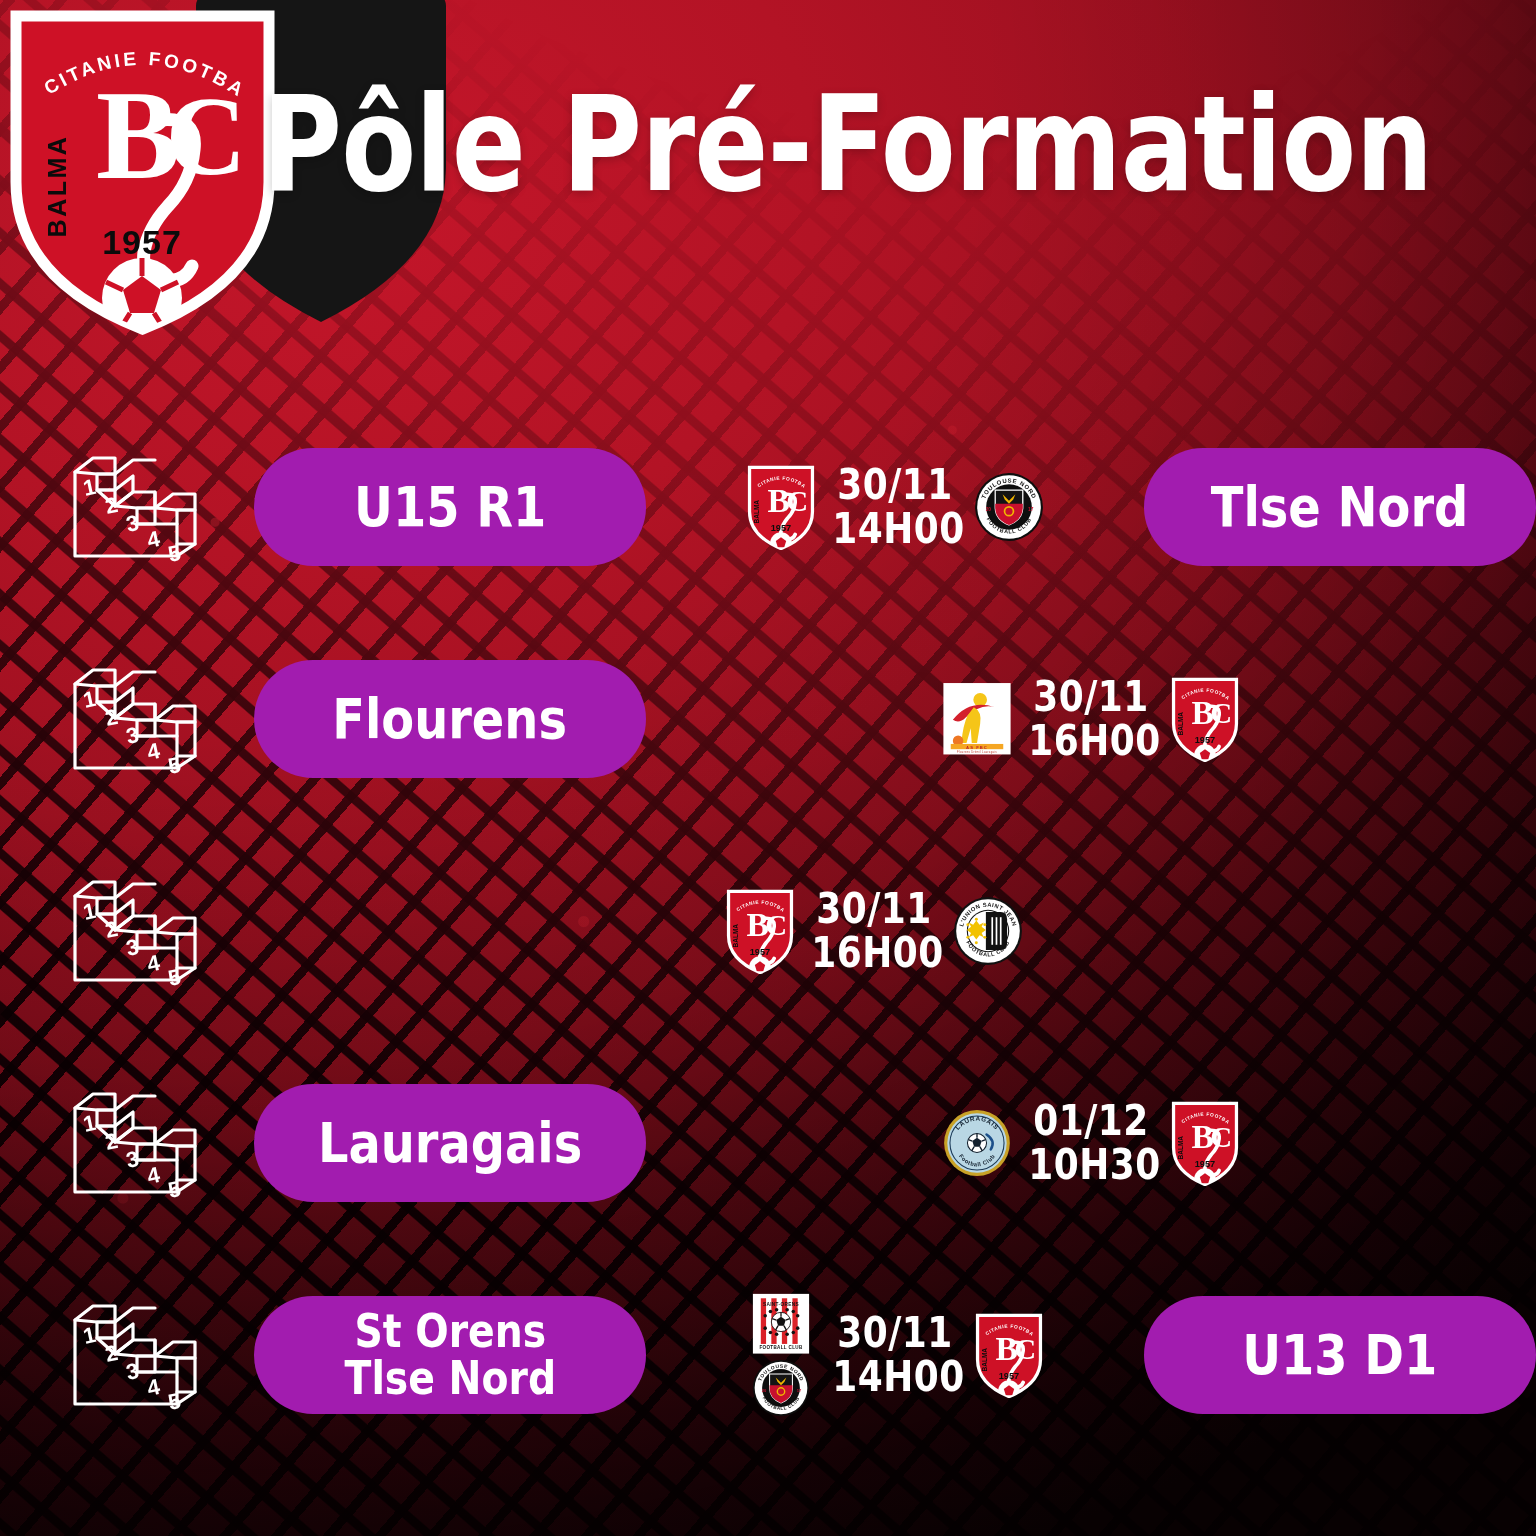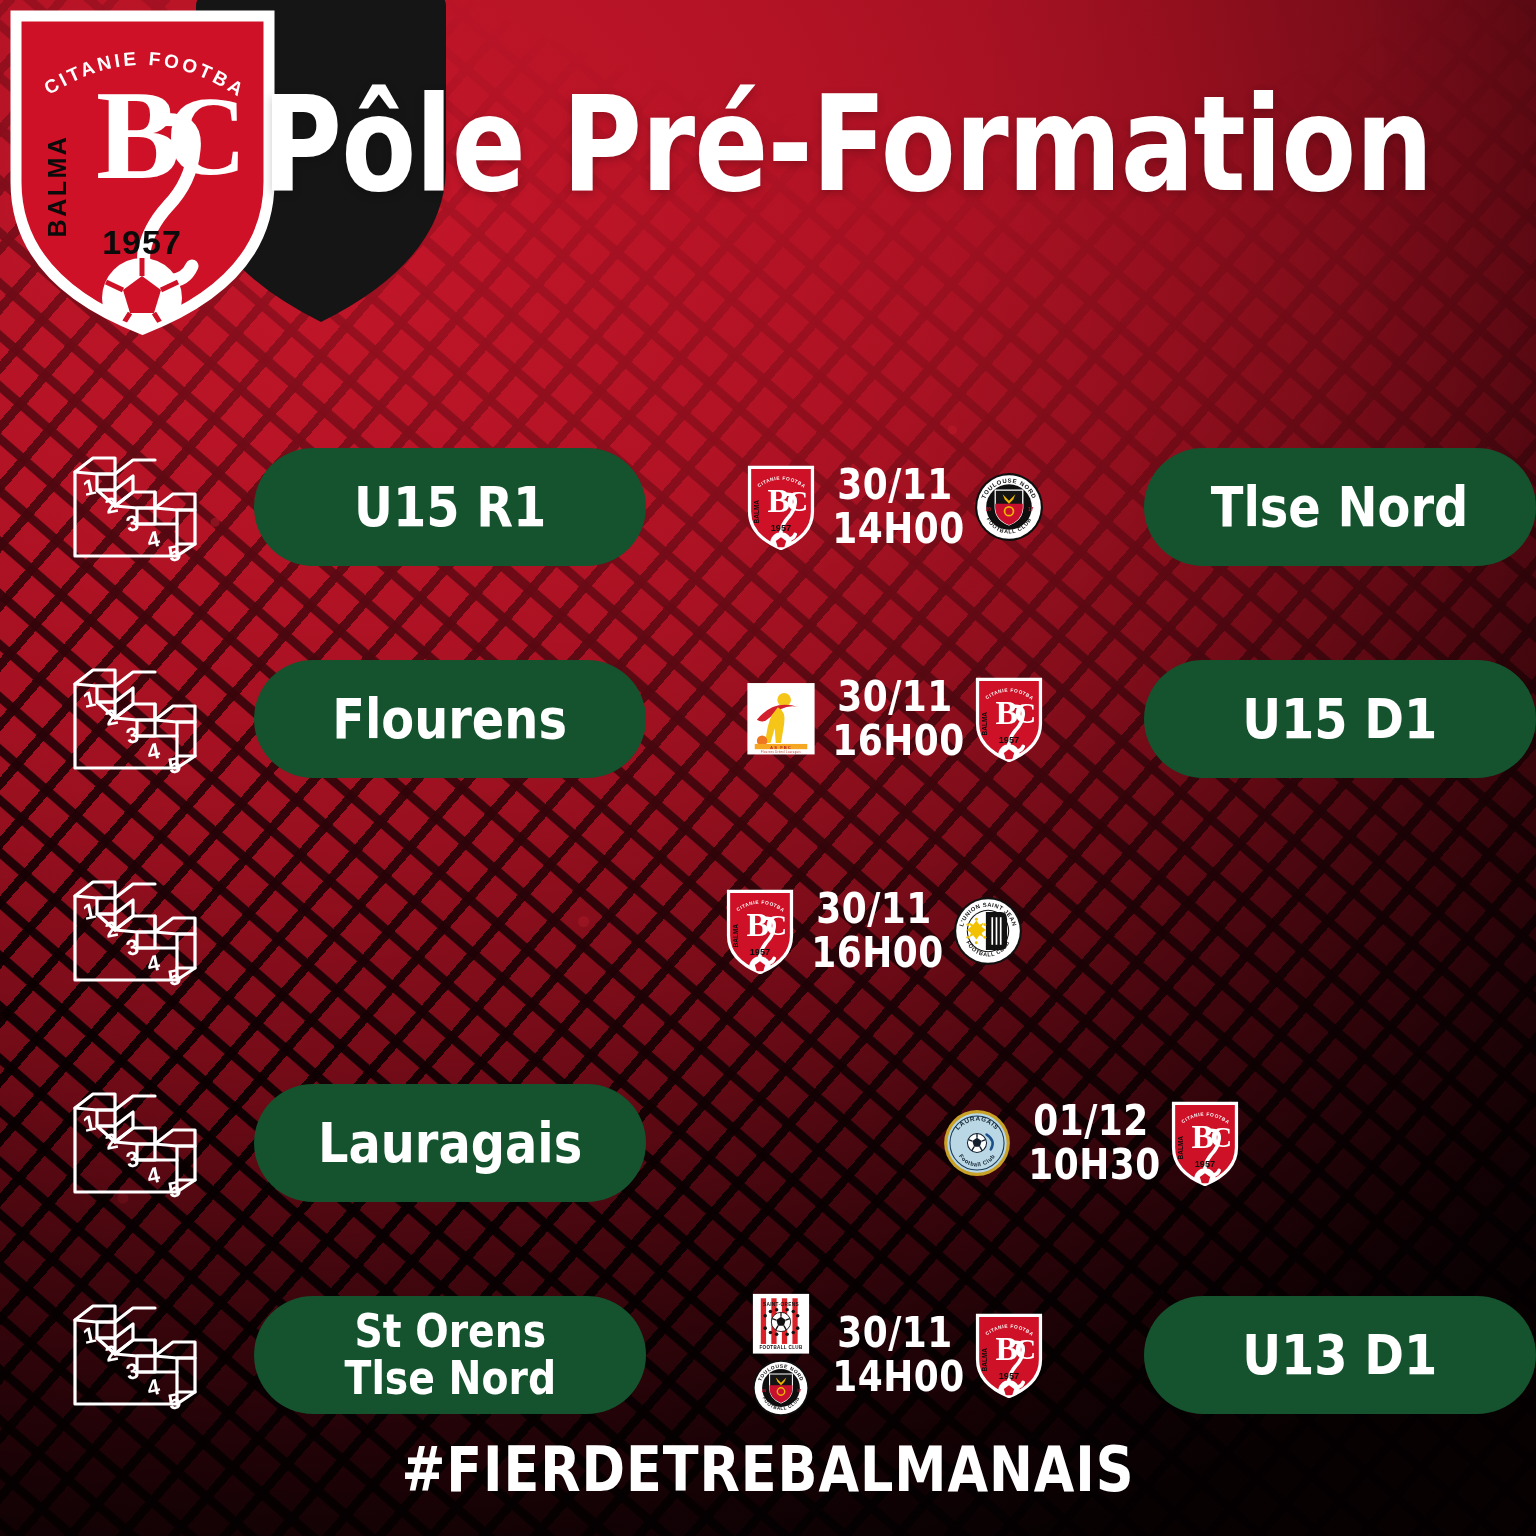--- a/index.html
+++ b/index.html
@@ -98,21 +98,21 @@
   .steps-icon {
     width:150px;
     min-width:150px;
     margin-left:62px;
     display:flex;
     align-items:center;
     justify-content:center;
   }
 
   .pill {
-    background:#14532d;
+    background:#a21caf;
     border-radius:999px;
     height:118px;
     display:flex;
     align-items:center;
     justify-content:center;
     padding:0 26px;
     text-align:center;
   }
   .pill-left  { width:392px; min-width:392px; margin-left:42px; }
   .pill-right { width:392px; min-width:392px; }
@@ -383,23 +383,20 @@
       <text x="32" y="62" font-family="'Liberation Sans',sans-serif" font-size="8.5" font-weight="900" fill="#0B0B0B" text-anchor="middle">1957</text>
       <g transform="translate(32,73)">
                   <circle r="10" fill="#FFF"></circle>
         <path d="M0,-5.5 L4.8,-2 L3,3.8 L-3,3.8 L-4.8,-2 Z" fill="#CE1126"></path>
                 </g>
     </g>
             </svg>
           </div>
     </div>
 
-    <div class="pill pill-right">
-      <span class="pill-text ">U15 D1</span>
-    </div>
   </div>
       <div class="row">
     <div class="steps-icon">
           <svg width="140" height="126" viewBox="0 0 140 126">
     <g fill="none" stroke="#FFFFFF" stroke-width="3.2" stroke-linejoin="round" stroke-linecap="round">
       <path d="M8,28 L26,14 L48,14 L48,30 L30,30 Z"></path>
       <path d="M30,30 L48,30 L48,46 L30,46 Z" stroke-width="3.2"></path>
       <path d="M48,30 L66,16 L88,16"></path>
       <path d="M30,46 L48,46 L66,32 L66,48 L48,62 Z"></path>
       <path d="M48,62 L66,48 L88,48 L88,64 L70,64 Z"></path>
@@ -683,17 +680,14 @@
             </svg>
           </div>
     </div>
 
     <div class="pill pill-right">
       <span class="pill-text ">U13 D1</span>
     </div>
   </div>
     </div>
 
-  <div class="footer">
-    <span class="hashtag">#FIERDETREBALMANAIS</span>
-  </div>
 
 </div>
 
 </body></html>

